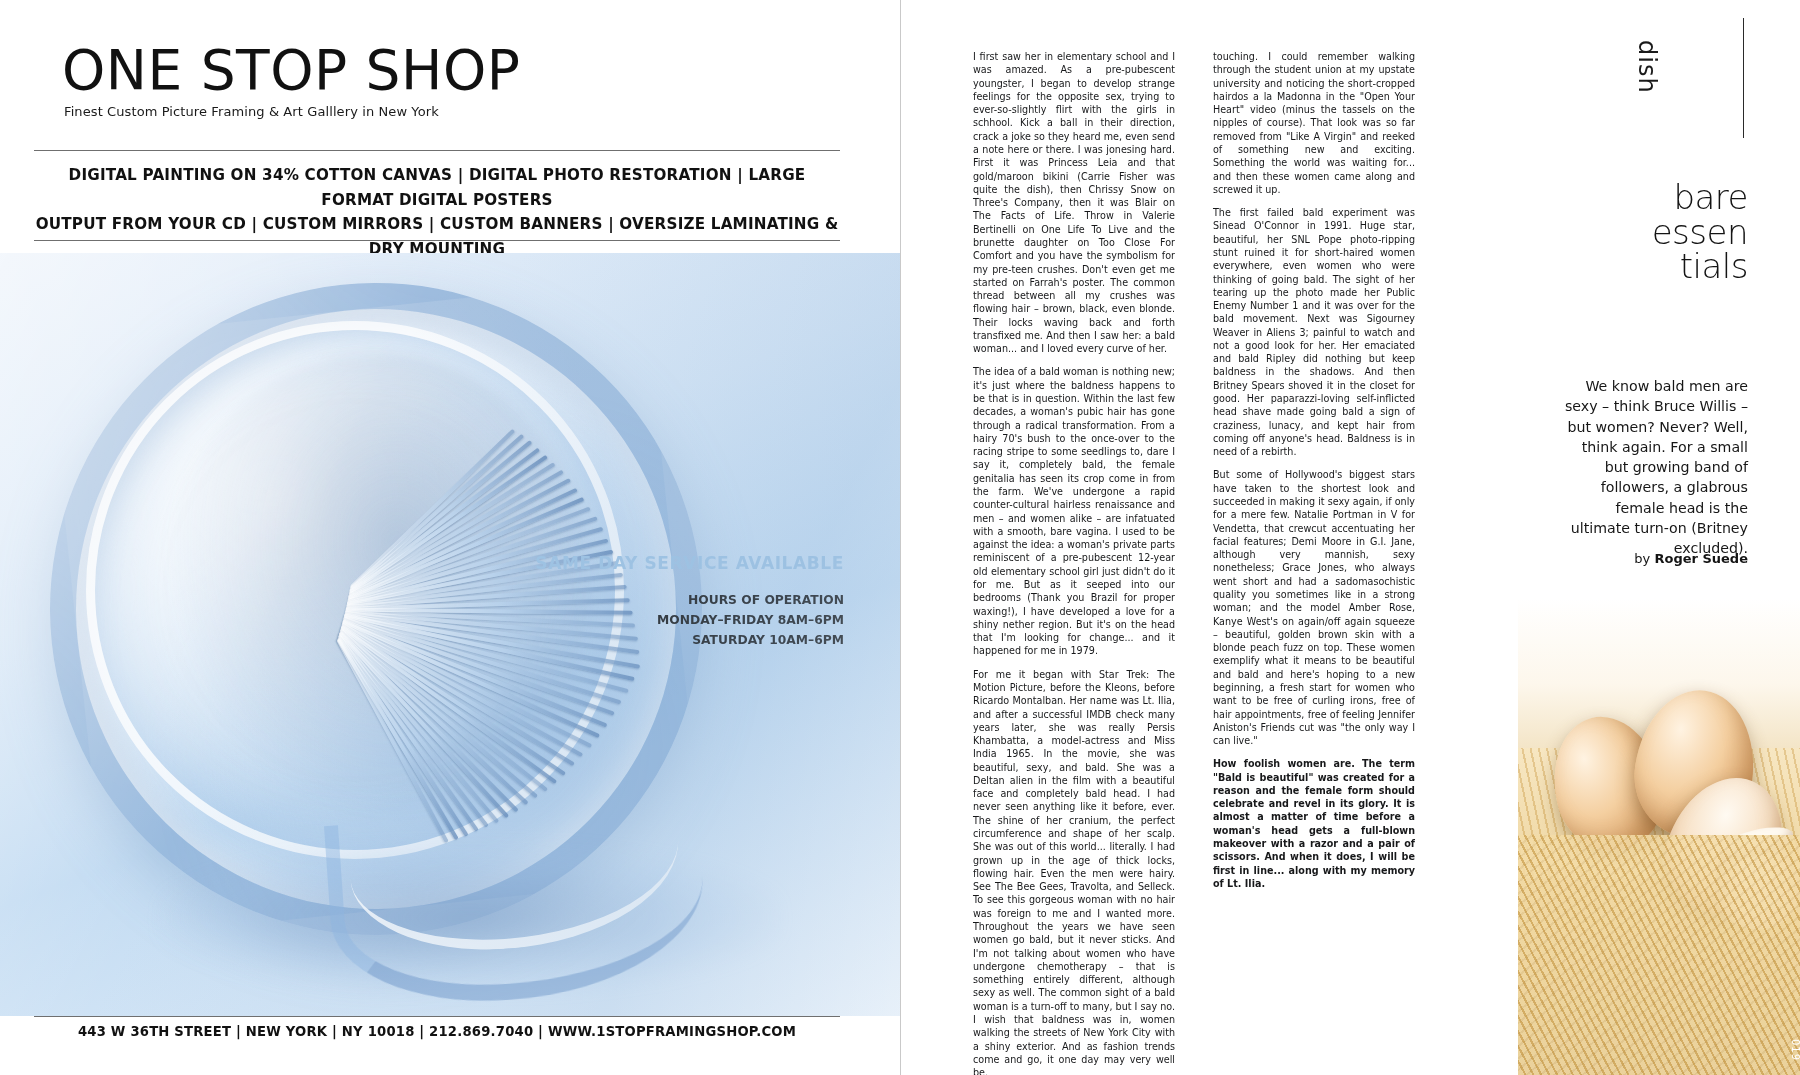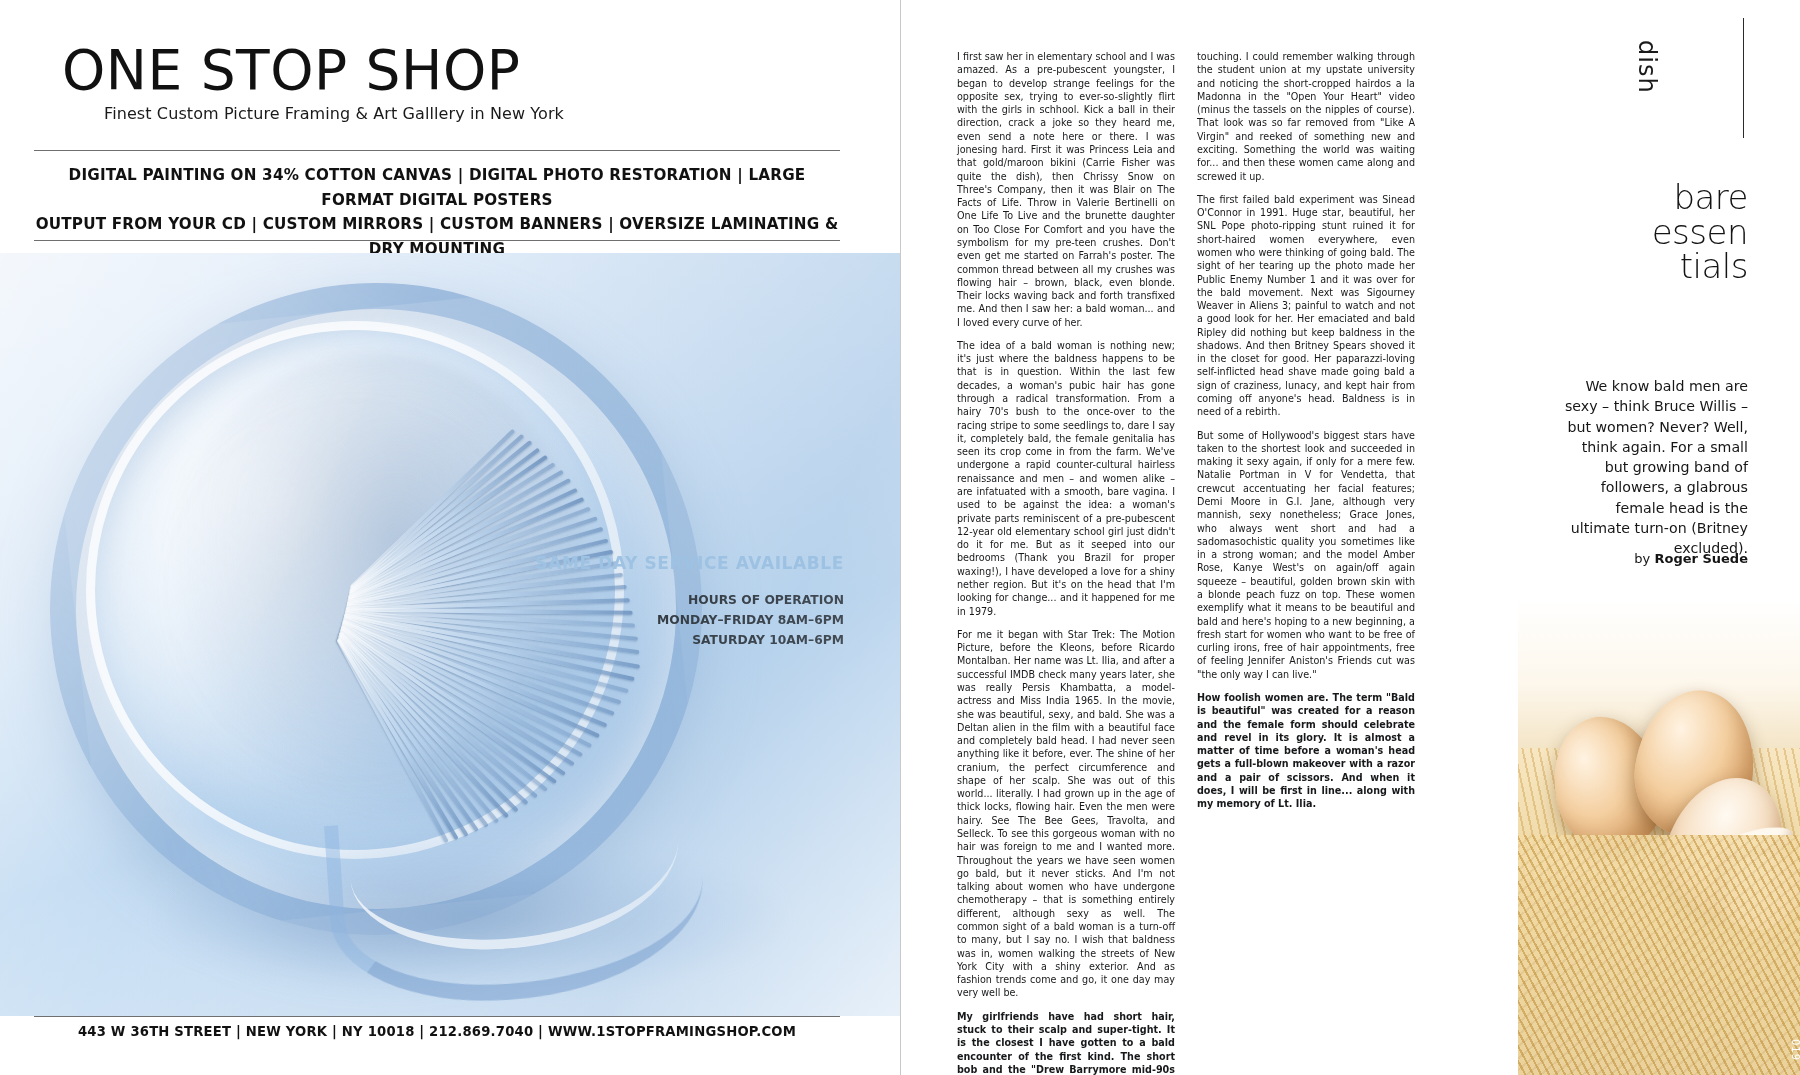--- a/index.html
+++ b/index.html
@@ -39,25 +39,24 @@
     letter-spacing: 0.5px;
     font-weight: 400;
     color: #111111;
     font-family: "DejaVu Sans", sans-serif;
     white-space: nowrap;
   }
   .ad-subtitle {
     position: absolute;
     left: 64px;
     top: 104px;
-    font-size: 16px;
+    font-size: 13px;
     color: #1a1a1a;
     font-family: "DejaVu Sans", sans-serif;
     letter-spacing: 0.1px;
-    margin-left: 40px;
   }
   .rule {
     position: absolute;
     background: #6f6f6f;
     height: 1px;
   }
   .rule-top { left: 34px; top: 150px; width: 806px; }
   .rule-bottom { left: 34px; top: 240px; width: 806px; }
   .rule-footer-top { left: 34px; top: 1016px; width: 806px; }
 
@@ -249,21 +248,21 @@
   .col {
     position: absolute;
     top: 50px;
     width: 218px;
     font-family: "DejaVu Sans", sans-serif;
     font-size: 9.6px;
     line-height: 1.385;
     text-align: justify;
     color: #17181a;
   }
-  .col p { margin: 0 0 10px 0; }
+  .col p { margin: 0 0 10px 16px; }
   .col p:last-child { margin-bottom: 0; font-weight: bold; }
   .col-1 { left: 56px; }
   .col-2 { left: 296px; }
   .dish-tag {
     position: absolute;
     left: 760px;
     top: 40px;
     font-size: 24px;
     color: #1a1a1a;
     font-family: "DejaVu Sans", sans-serif;

